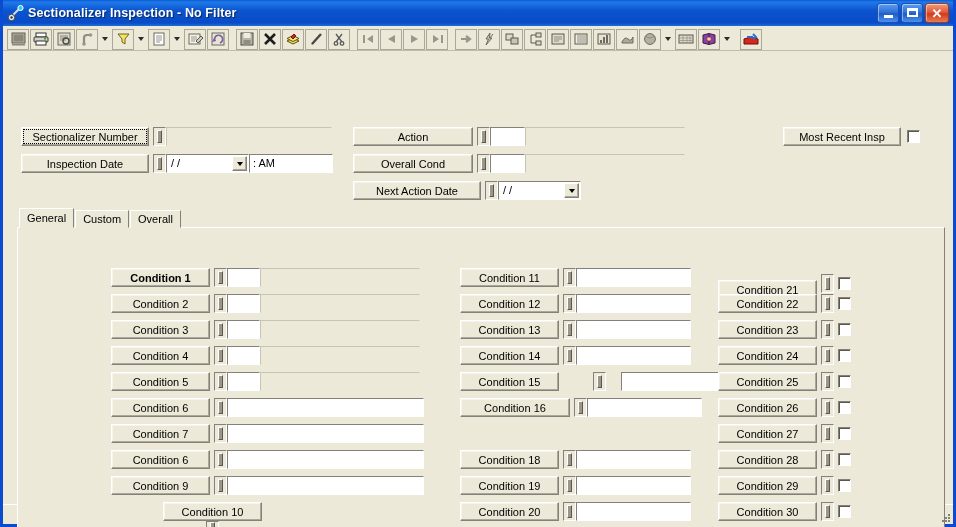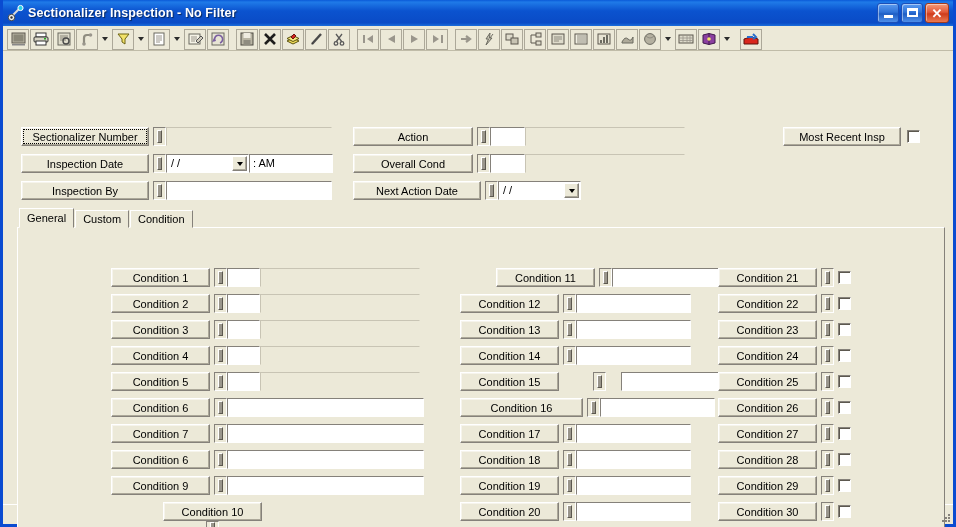--- a/index.html
+++ b/index.html
@@ -457,28 +457,20 @@
       <span class="sel-box">
           <i class="sel-bar"></i>
         </span>
       <span class="combo" style="width:83px;">
         <span>/  /</span>
         <i class="cbtn"></i>
       </span>
       <span class="txt" style="width:84px;">:  AM</span>
     </div>
 
-    <div class="row" style="left:18px; top:130px;">
-      <span class="lbl-btn" style="width:128px;">Inspection By</span>
-      <span style="width:4px;"></span>
-      <span class="sel-box">
-          <i class="sel-bar"></i>
-        </span>
-      <span class="txt" style="width:166px;"></span>
-    </div>
 
     <div class="row" style="left:350px; top:76px;">
       <span class="lbl-btn" style="width:120px;">Action</span>
       <span style="width:4px;"></span>
       <span class="sel-box">
           <i class="sel-bar"></i>
         </span>
       <span class="txt" style="width:35px;"></span>
       <span class="txt flat" style="width:160px;"></span>
     </div>
@@ -508,25 +500,25 @@
     <div class="row" style="left:780px; top:76px;">
       <span class="lbl-btn" style="width:118px;">Most Recent Insp</span>
       <span style="width:6px;"></span>
       <span class="chk"></span>
     </div>
 
     <div class="tabctl">
       <div class="tabstrip">
         <span class="tab active">General</span>
         <span class="tab">Custom</span>
-        <span class="tab">Condition</span>
+        <span class="tab">Overall</span>
       </div>
       <div class="tabpage">
 
-        <div class="row" style="left:93px; top:40px;">
+        <div class="row" style="left:93px; top:40px;font-weight:bold;">
           <span class="lbl-btn" style="width:99px;">Condition 1</span>
           <span style="width:4px;"></span>
           <span class="sel-box">
               <i class="sel-bar"></i>
             </span>
           <span class="txt" style="width:33px;"></span>
           <span class="txt flat" style="width:160px;"></span>
         </div>
         <div class="row" style="left:93px; top:66px;">
           <span class="lbl-btn" style="width:99px;">Condition 2</span>
@@ -599,21 +591,21 @@
         <div class="row" style="left:96px; top:274px;flex-direction:column;">
           <span class="lbl-btn" style="width:99px;">Condition 10</span>
           <span style="width:4px;"></span>
           <span class="sel-box">
               <i class="sel-bar"></i>
             </span>
           <span class="txt" style="width:197px;"></span>
         </div>
 
         <div class="row" style="left:442px; top:40px;">
-          <span class="lbl-btn" style="width:99px;margin-left:36px;">Condition 11</span>
+          <span class="lbl-btn" style="width:99px;">Condition 11</span>
           <span style="width:4px;"></span>
           <span class="sel-box">
               <i class="sel-bar"></i>
             </span>
           <span class="txt" style="width:115px;"></span>
         </div>
         <div class="row" style="left:442px; top:66px;">
           <span class="lbl-btn" style="width:99px;">Condition 12</span>
           <span style="width:4px;"></span>
           <span class="sel-box">
@@ -639,29 +631,21 @@
         </div>
         <div class="row" style="left:442px; top:144px;gap:15px;">
           <span class="lbl-btn" style="width:99px;">Condition 15</span>
           <span style="width:4px;"></span>
           <span class="sel-box">
               <i class="sel-bar"></i>
             </span>
           <span class="txt" style="width:115px;"></span>
         </div>
         <div class="row" style="left:442px; top:170px;">
-          <span class="lbl-btn" style="width:123px;">Condition 16</span>
-          <span style="width:4px;"></span>
-          <span class="sel-box">
-              <i class="sel-bar"></i>
-            </span>
-          <span class="txt" style="width:115px;"></span>
-        </div>
-        <div class="row" style="left:442px; top:196px;">
-          <span class="lbl-btn" style="width:99px;">Condition 17</span>
+          <span class="lbl-btn" style="width:110px;">Condition 16</span>
           <span style="width:4px;"></span>
           <span class="sel-box">
               <i class="sel-bar"></i>
             </span>
           <span class="txt" style="width:115px;"></span>
         </div>
         <div class="row" style="left:442px; top:222px;">
           <span class="lbl-btn" style="width:99px;">Condition 18</span>
           <span style="width:4px;"></span>
           <span class="sel-box">
@@ -680,21 +664,21 @@
         <div class="row" style="left:442px; top:274px;">
           <span class="lbl-btn" style="width:99px;">Condition 20</span>
           <span style="width:4px;"></span>
           <span class="sel-box">
               <i class="sel-bar"></i>
             </span>
           <span class="txt" style="width:115px;"></span>
         </div>
 
         <div class="row" style="left:700px; top:40px;">
-          <span class="lbl-btn" style="width:99px;">Condition 21</span>
+          <span class="lbl-btn" style="width:99px;margin-top:12px;">Condition 21</span>
           <span style="width:4px;"></span>
           <span class="sel-box">
               <i class="sel-bar"></i>
             </span>
           <span style="width:4px;"></span>
           <span class="chk"></span>
         </div>
         <div class="row" style="left:700px; top:66px;">
           <span class="lbl-btn" style="width:99px;">Condition 22</span>
           <span style="width:4px;"></span>

